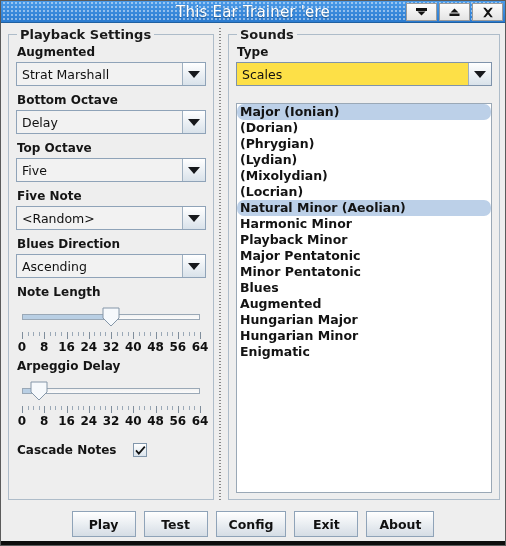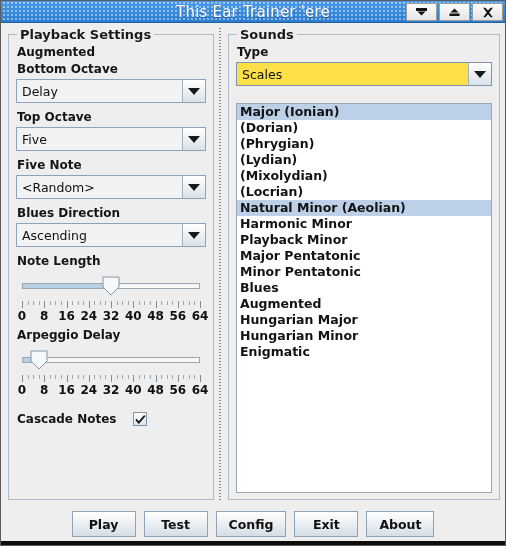--- a/index.html
+++ b/index.html
@@ -279,20 +279,21 @@
     overflow: hidden;
   }
   .list-item {
     height: 16px;
     line-height: 16px;
     padding-left: 3px;
     font-size: 12.5px;
     font-weight: bold;
     color: #131313;
     white-space: nowrap;
+    border-radius: 7px;
   }
   .list-item.selected { background: #bcd0e8; }
 
   
   .buttonbar {
     position: absolute;
     left: 0;
     right: 0;
     top: 484px;
     height: 34px;
@@ -361,20 +362,26 @@
   <div class="content">
 
     <div class="split">
 
       <div class="pane-left">
         <div class="group">
           <div class="group-title">Playback Settings</div>
           <div class="group-body">
 
             <div class="field-label">Augmented</div>
+            <div class="combo">
+              <div class="combo-value">Strat Marshall</div>
+              <div class="combo-arrow">
+                <span class="tri-down"></span>
+              </div>
+            </div>
 
             <div class="field-label">Bottom Octave</div>
             <div class="combo">
               <div class="combo-value">Delay</div>
               <div class="combo-arrow">
                 <span class="tri-down"></span>
               </div>
             </div>
 
             <div class="field-label">Top Octave</div>

